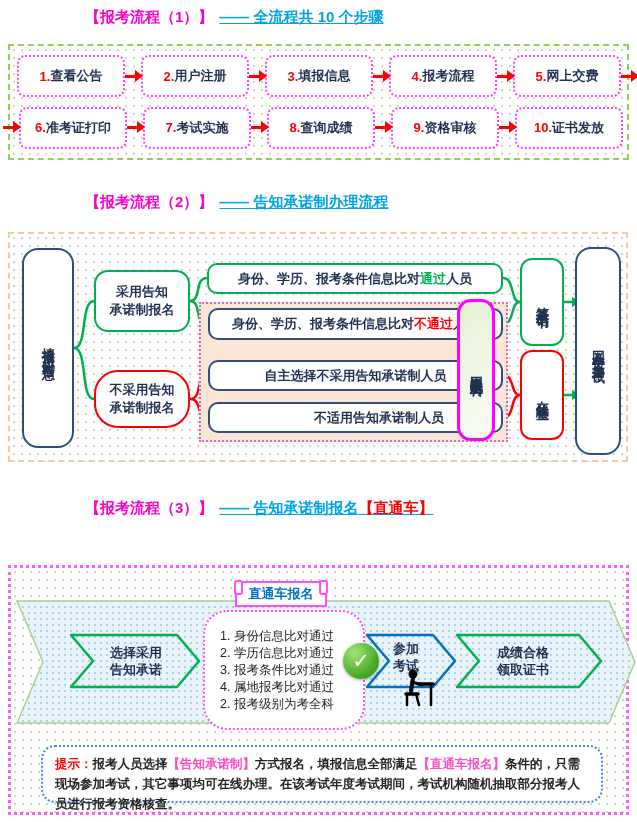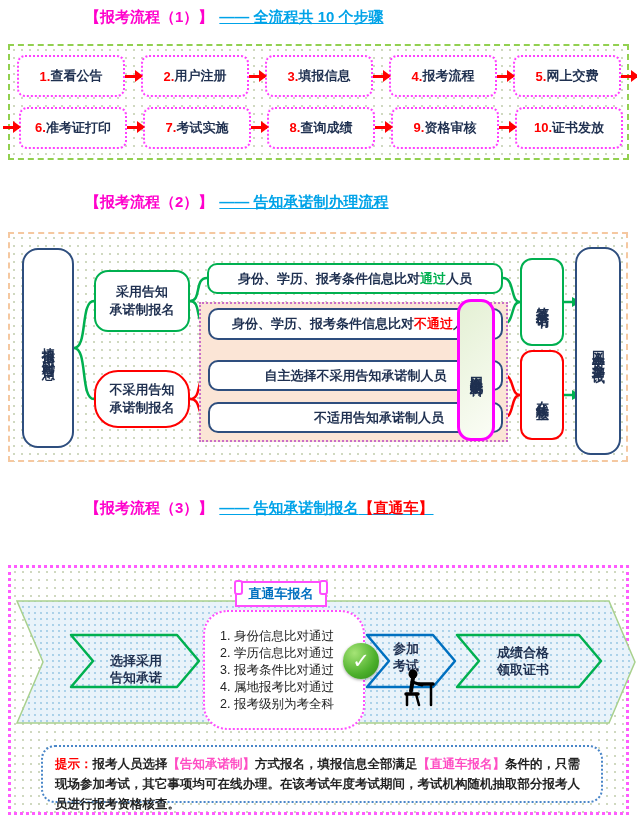--- a/index.html
+++ b/index.html
@@ -49,21 +49,21 @@
   .sign{left:510px;top:24px;width:44px;height:88px;border:2.5px solid #00B050;border-radius:12px;}
   .olcheck{left:510px;top:116px;width:44px;height:90px;border:2.5px solid #FF0000;border-radius:12px;}
   .pay{left:565px;top:13px;width:46px;height:208px;border:2.5px solid #2E4E7E;border-radius:16px;}
   .hl-green{color:#00B050;}
   .hl-red{color:#FF0000;}
   
   .s3{left:8px;top:565px;width:621px;height:250px;border:3px dotted #FF5BFF;}
   .bandsvg{left:4px;top:31px;z-index:1;}
   .chevtext{position:absolute;z-index:2;text-align:center;font-size:13px;font-weight:bold;
             line-height:17px;color:#1F3050;}
-  .c1t{left:66px;top:84px;width:118px;}
+  .c1t{left:66px;top:76px;width:118px;}
   .cbt{left:352px;top:72px;width:86px;}
   .c2t{left:450px;top:76px;width:124px;}
   .listbox{left:192px;top:42px;width:162px;height:120px;border:2.5px dotted #FF4DFF;border-radius:24px;
            background:#fff;z-index:3;padding:16px 6px 6px 15px;}
   .listbox div{font-size:12.5px;line-height:17px;font-weight:500;color:#222;}
   .scroll{left:224px;top:13px;width:92px;height:26px;border:2px solid #FF4DFF;background:#fff;z-index:4;
           color:#0070C0;font-weight:bold;font-size:13px;text-align:center;line-height:22px;}
   .scroll::before,.scroll::after{content:"";position:absolute;top:-3px;width:5px;height:11px;
           border:2px solid #FF4DFF;background:#fff;border-radius:3px;}
   .scroll::before{left:-3px;} .scroll::after{right:-3px;}

